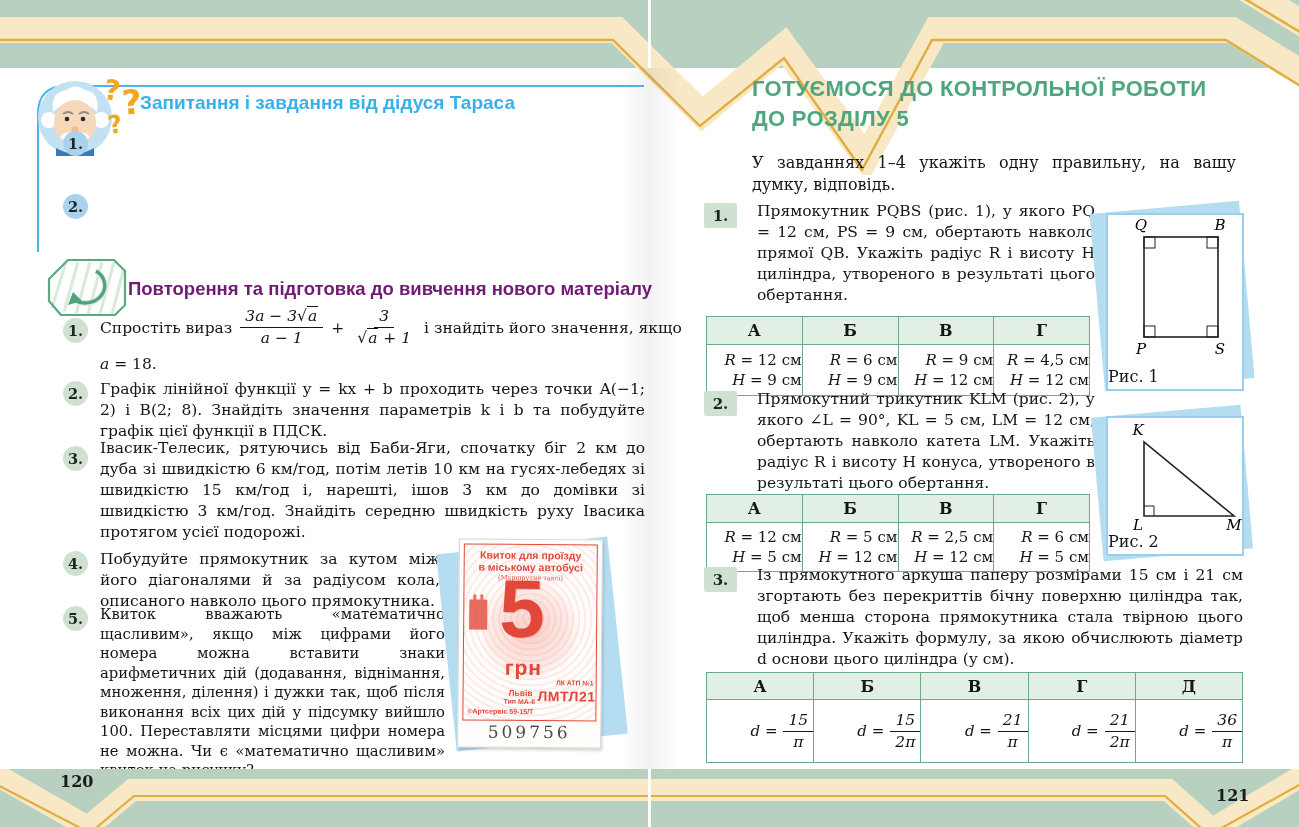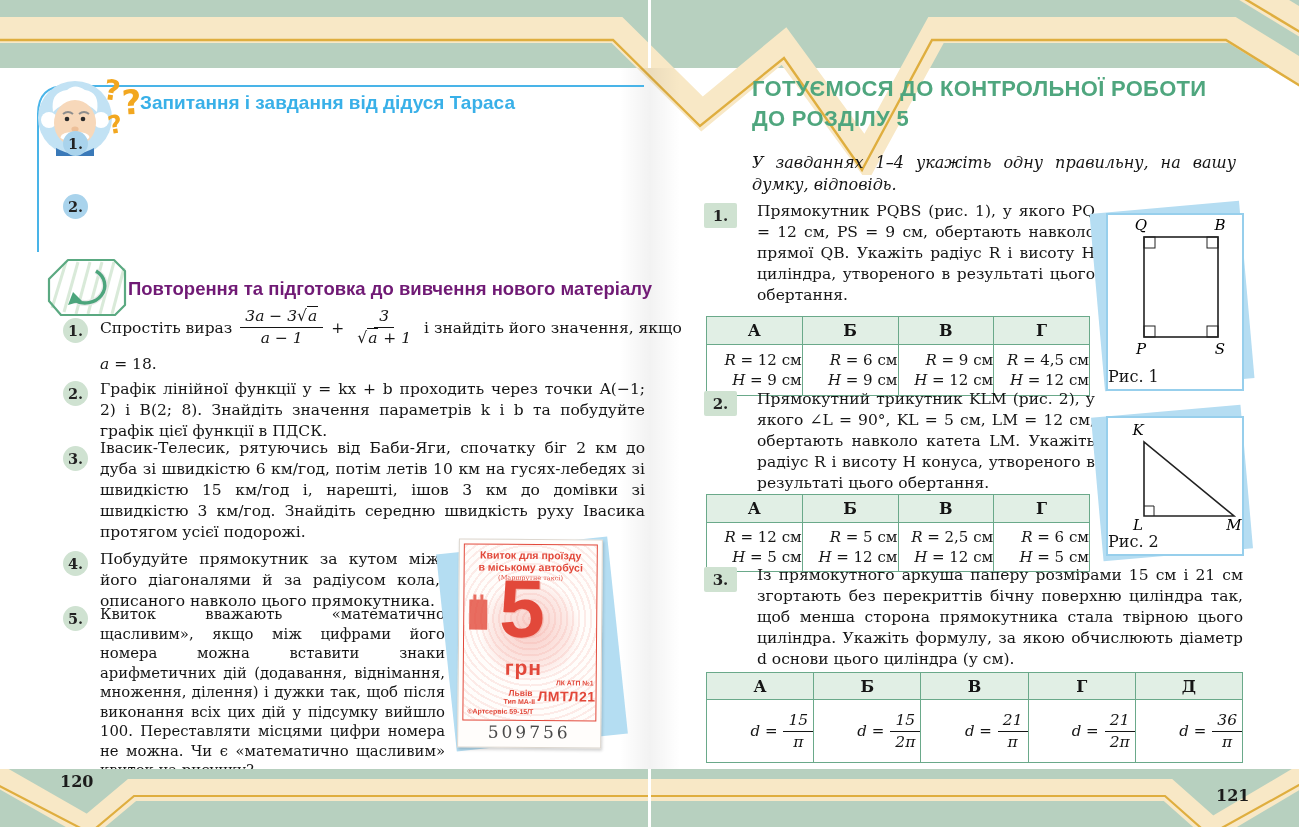--- a/index.html
+++ b/index.html
@@ -152,21 +152,21 @@
       <div class="abs" style="left:0;bottom:5px;width:100%;text-align:center;font-size:17px;
            letter-spacing:3px;color:#4a4a4a">509756</div>
     </div>
   </div>
 
   <div class="abs h-sans" style="left:752px;top:74px;font-size:22px;line-height:30px;color:#4fa67e;letter-spacing:0.3px">
     <div>ГОТУЄМОСЯ ДО КОНТРОЛЬНОЇ РОБОТИ</div>
     <div>ДО РОЗДІЛУ 5</div>
   </div>
 
-  <div class="abs txt" style="left:752px;top:152px;width:484px;font-style:italic;font-size:16px;line-height:22px">У завданнях 1–4 укажіть одну правильну, на вашу думку, відповідь.</div>
+  <div class="abs txt" style="left:752px;top:152px;width:484px;font-size:16px;line-height:22px">У завданнях 1–4 укажіть одну правильну, на вашу думку, відповідь.</div>
 
   <div class="abs sqbadge" style="left:704px;top:203px">1.</div>
   <div class="abs txt" style="left:757px;top:201px;width:338px">Прямокутник PQBS (рис. 1), у якого PQ = 12 см, PS = 9 см, обертають навколо прямої QB. Укажіть радіус R і висоту H циліндра, утвореного в результаті цього обертання.</div>
 
   <div class="abs fig-sheet" style="left:1097px;top:207px;width:150px;height:178px;transform:rotate(-5deg)"></div>
   <div class="abs fig-card" style="left:1106px;top:213px;width:138px;height:178px">
     <svg width="134" height="150">
       <rect x="36" y="22" width="74" height="100" fill="none" stroke="#222" stroke-width="1.6"></rect>
       <rect x="36" y="22" width="11" height="11" fill="none" stroke="#222" stroke-width="1"></rect>
       <rect x="99" y="22" width="11" height="11" fill="none" stroke="#222" stroke-width="1"></rect>

